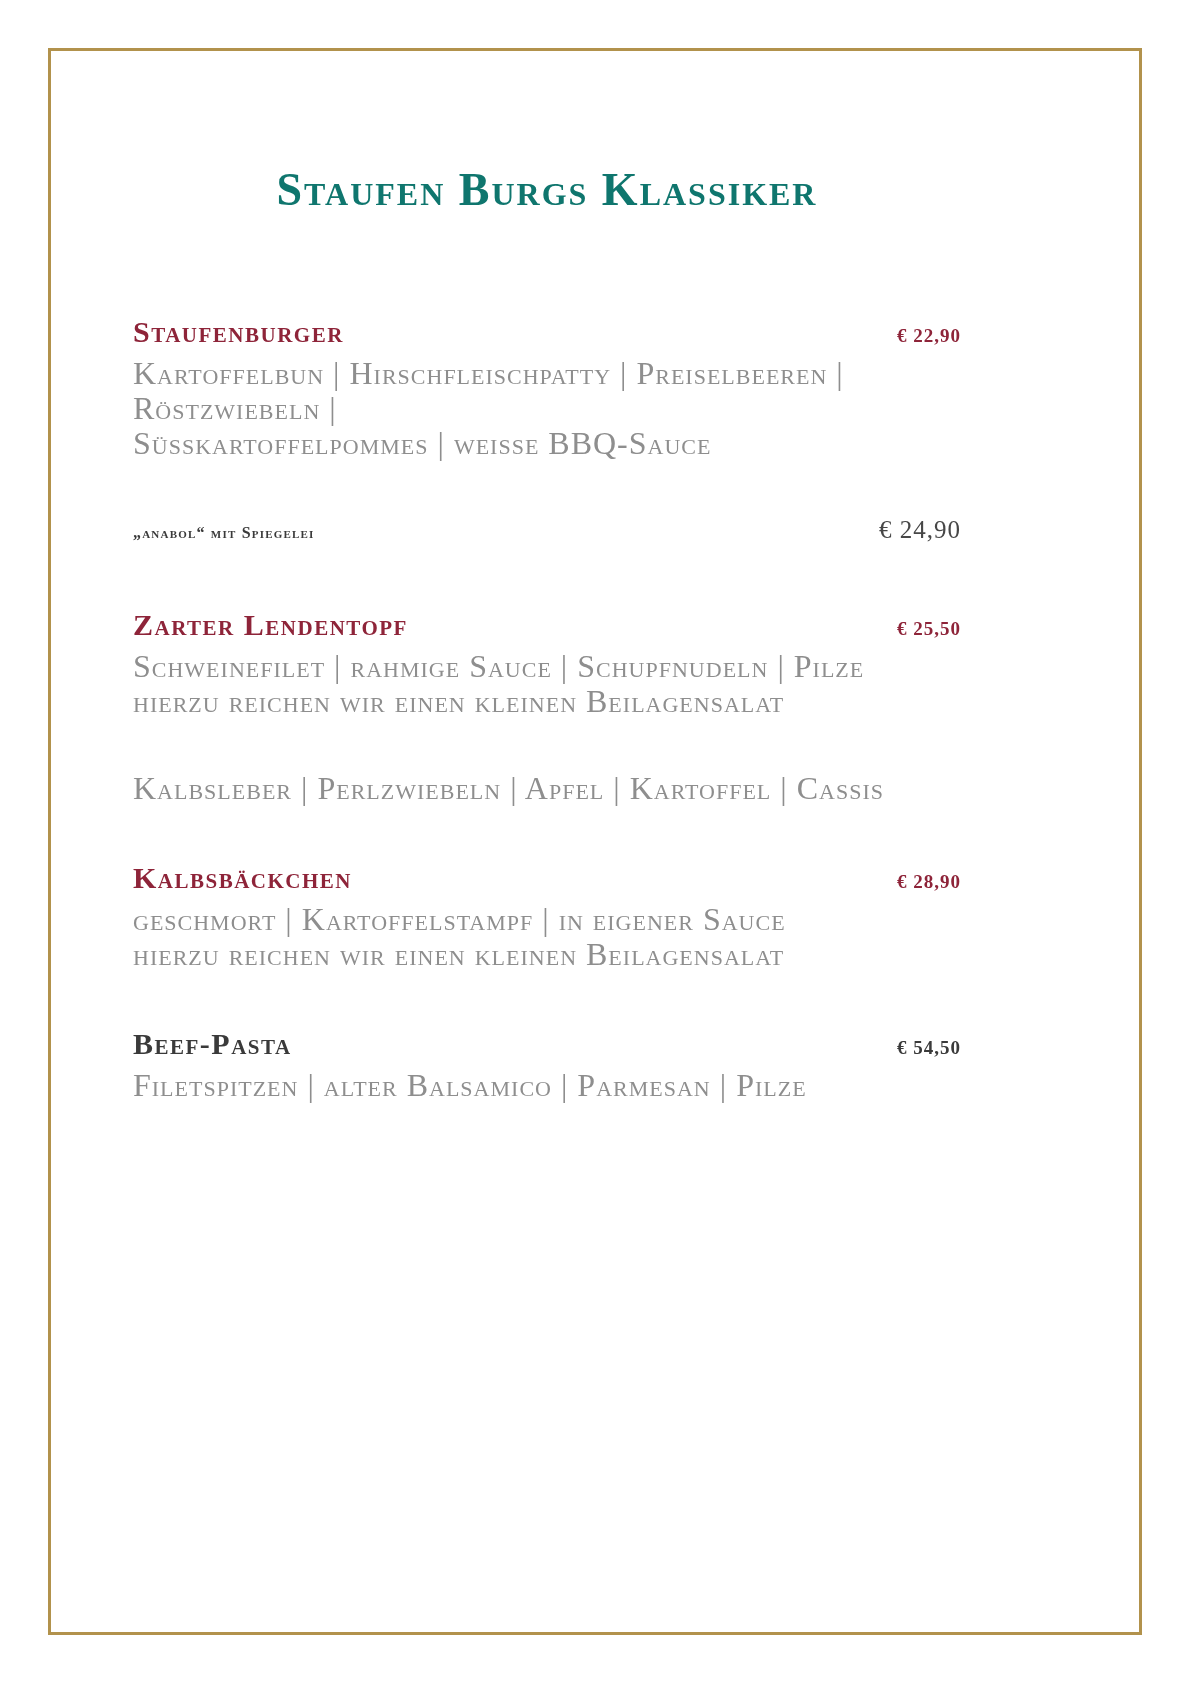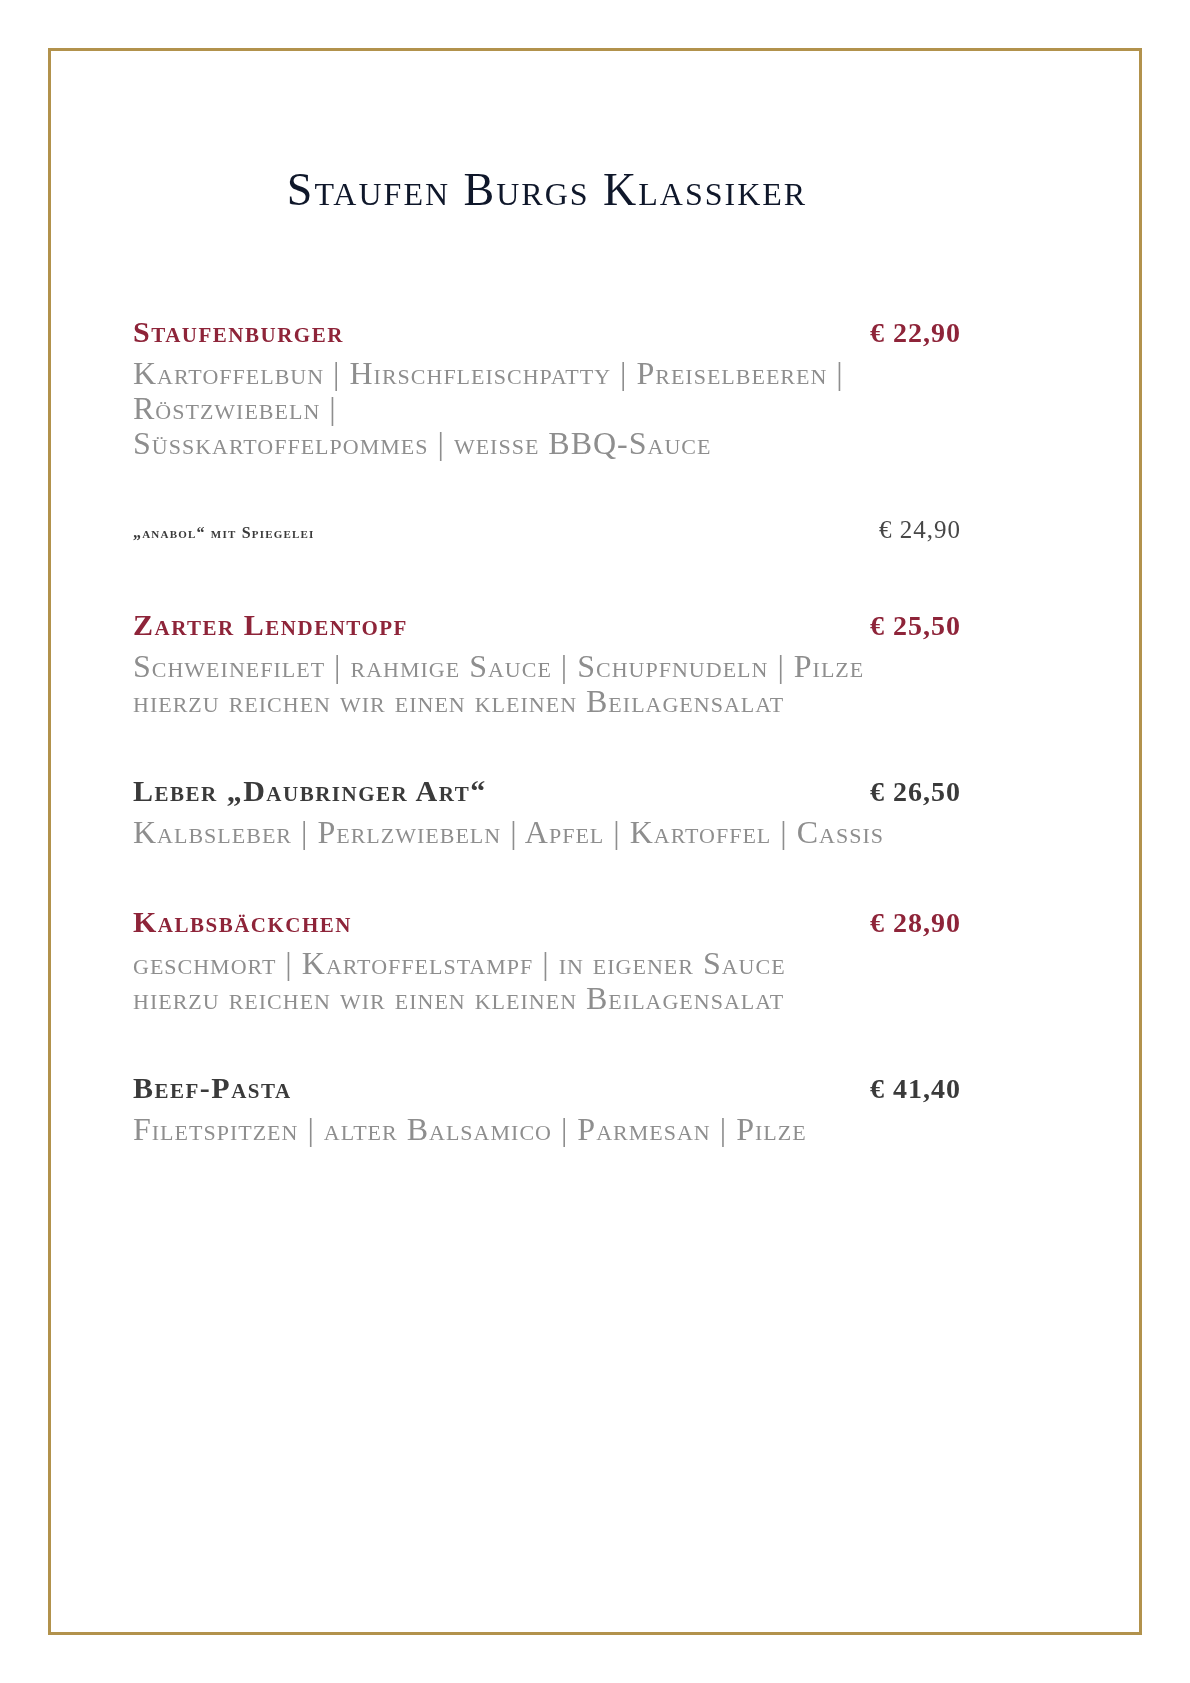--- a/index.html
+++ b/index.html
@@ -17,45 +17,45 @@
   }
   .frame {
     position: absolute;
     left: 48px; top: 48px; right: 48px; bottom: 48px;
     border: 3px solid #b2924c;
     padding: 112px 178px 40px 82px;
   }
   .title {
     text-align: center;
     font-variant: small-caps;
-    font-weight: normal;
+    font-weight: bold;
     font-size: 46px;
     letter-spacing: 2px;
-    color: #0f172a;
+    color: #0f766e;
     margin-bottom: 96px;
   }
   .items { display: block; }
   .item { margin-bottom: 52px; }
   .item-row {
     display: flex;
     justify-content: space-between;
     align-items: baseline;
     gap: 20px;
   }
   .name {
     font-variant: small-caps;
     font-weight: bold;
     font-size: 30px;
     letter-spacing: 1.5px;
     line-height: 40px;
   }
   .price {
     font-variant: normal;
     font-weight: bold;
-    font-size: 28px;
+    font-size: 19px;
     letter-spacing: 1px;
     white-space: nowrap;
   }
   .accent { color: #8e2439; }
   .dark { color: #3a3a3a; }
   .small-item .name {
     font-size: 16px;
     letter-spacing: 1.2px;
     font-weight: bold;
   }
@@ -104,39 +104,35 @@
       <section class="item">
         <div class="item-row">
           <span class="name accent">Zarter Lendentopf</span>
           <span class="price accent">€ 25,50</span>
         </div>
         <div class="desc">Schweinefilet | rahmige Sauce | Schupfnudeln | Pilze</div>
         <div class="desc">hierzu reichen wir einen kleinen Beilagensalat</div>
       </section>
 
       <section class="item">
-        <div class="item-row">
-          <span class="name dark">Leber „Daubringer Art“</span>
-          <span class="price dark">€ 26,50</span>
-        </div>
         <div class="desc">Kalbsleber | Perlzwiebeln | Apfel | Kartoffel | Cassis</div>
       </section>
 
       <section class="item">
         <div class="item-row">
           <span class="name accent">Kalbsbäckchen</span>
           <span class="price accent">€ 28,90</span>
         </div>
         <div class="desc">geschmort | Kartoffelstampf | in eigener Sauce</div>
         <div class="desc">hierzu reichen wir einen kleinen Beilagensalat</div>
       </section>
 
       <section class="item">
         <div class="item-row">
           <span class="name dark">Beef-Pasta</span>
-          <span class="price dark">€ 41,40</span>
+          <span class="price dark">€ 54,50</span>
         </div>
         <div class="desc">Filetspitzen | alter Balsamico | Parmesan | Pilze</div>
       </section>
 
     </div>
   </div>
 </div>
 
 </body></html>

